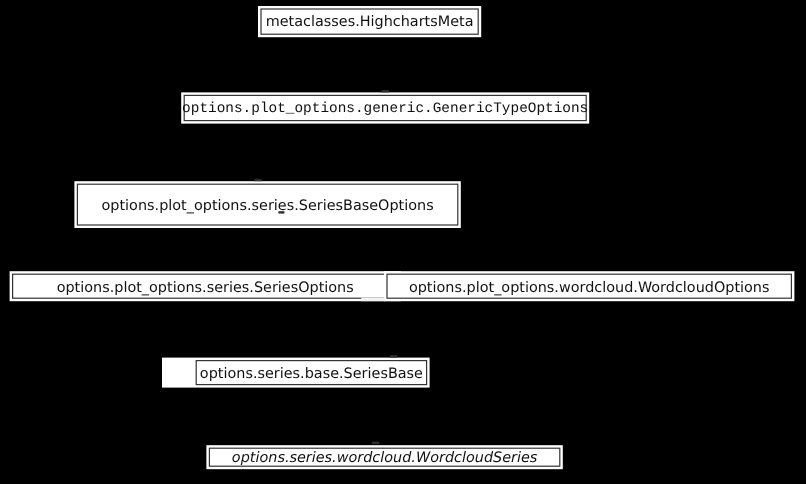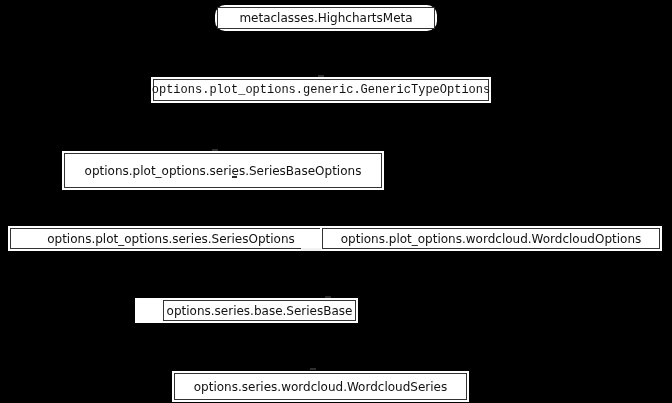--- a/index.html
+++ b/index.html
@@ -63,21 +63,21 @@
       <path d="M321,77 L321,31"></path>
       <path d="M223,151 L321,103"></path>
       <path d="M152,226 L205,176"></path>
       <path d="M492,226 L240,176"></path>
       <path d="M246,298 L152,251"></path>
       <path d="M313,371 L260,323"></path>
       <path d="M320,371 L492,251"></path>
     </g>
   </svg>
 
-  <div class="node" style="left:215px; top:5px; width:222px; height:26px;border-radius:10px;">
+  <div class="node" style="left:215px; top:5px; width:186px; height:26px;">
     <div class="node-border">
       <span class="node-label">metaclasses.HighchartsMeta</span>
     </div>
   </div>
 
   <div class="node" style="left:151px; top:77px; width:340px; height:26px;font-family:Liberation Mono, monospace;">
     <div class="node-border">
       <span class="node-label">options.plot_options.generic.GenericTypeOptions</span>
     </div>
   </div>
@@ -99,21 +99,21 @@
       <span class="node-label">options.plot_options.wordcloud.WordcloudOptions</span>
     </div>
   </div>
 
   <div class="node" style="left:135px; top:298px; width:223px; height:25px;padding-left:28px;">
     <div class="node-border">
       <span class="node-label">options.series.base.SeriesBase</span>
     </div>
   </div>
 
-  <div class="node" style="left:172px; top:371px; width:297px; height:31px;">
+  <div class="node" style="left:172px; top:371px; width:297px; height:20px;font-style:italic;">
     <div class="node-border">
       <span class="node-label">options.series.wordcloud.WordcloudSeries</span>
     </div>
   </div>
 
   <div class="artifact nub" style="left:318px; top:75px; width:6px; height:2px;"></div>
   <div class="artifact nub" style="left:212px; top:149px; width:6px; height:2px;"></div>
   <div class="artifact nub" style="left:232px; top:176px; width:5px; height:2px;"></div>
   <div class="artifact nub" style="left:325px; top:296px; width:6px; height:2px;"></div>
   <div class="artifact nub" style="left:310px; top:368px; width:6px; height:2px;"></div>

